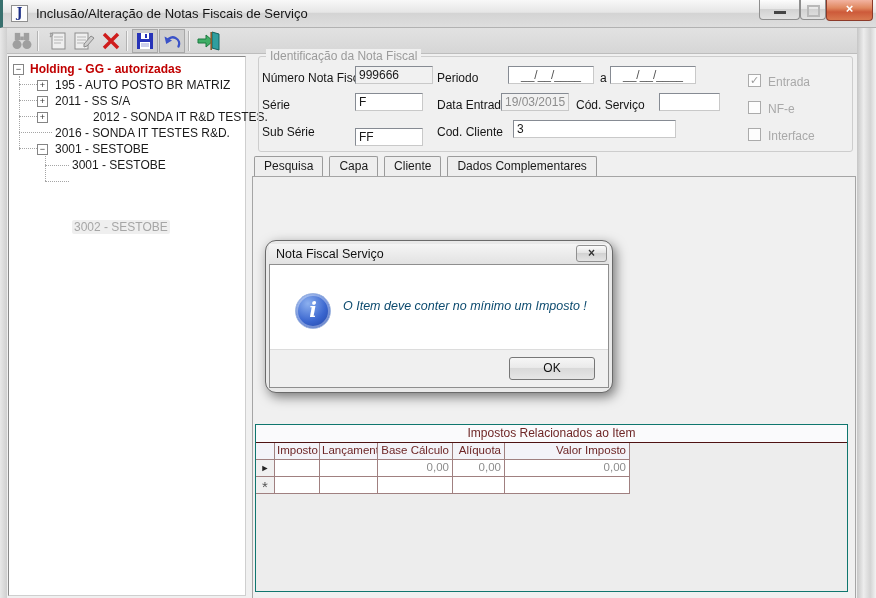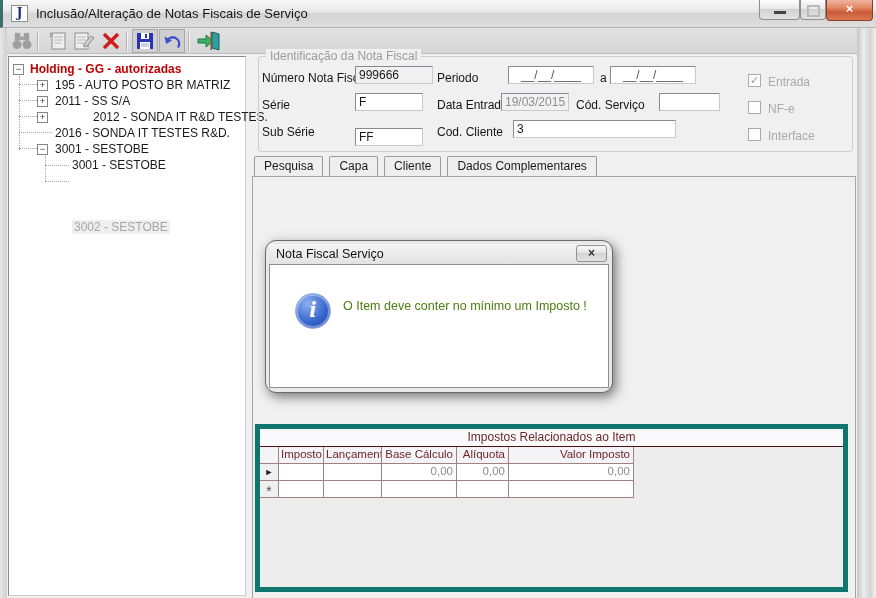--- a/index.html
+++ b/index.html
@@ -54,21 +54,21 @@
     box-sizing:border-box;text-align:center;line-height:11px;font-size:11px;color:#9a9a9a;}
   
   .tabbar{position:absolute;left:254px;top:155px;height:21px;display:flex;align-items:flex-end;}
   .tab{border:1px solid #9b9b9b;border-bottom:none;background:#eee;
     padding:2px 9px 3px 9px;font-size:12px;border-radius:2px 2px 0 0;margin-right:6px;white-space:nowrap;}
   .tab.active{background:#f4f4f4;padding:4px 11px 5px 11px;position:relative;z-index:3;margin-bottom:-1px;}
   .tabpage{position:absolute;left:252px;top:176px;width:604px;height:422px;background:#f0f0f0;
     border:1px solid #a5a5a5;border-bottom:none;box-sizing:border-box;z-index:1;}
   
   .grid{position:absolute;left:255px;top:424px;width:593px;height:168px;background:#ededed;
-    border:5px solid #0f766e;box-sizing:border-box;z-index:2;}
+    border:1px solid #0f766e;box-sizing:border-box;z-index:2;}
   .grid-caption{height:17px;background:#fafafc;border-bottom:1px solid #4e1212;
     text-align:center;line-height:17px;color:#6e2626;font-size:12px;}
   .grow{display:flex;}
   .gcell{box-sizing:border-box;border-right:1px solid #a08080;border-bottom:1px solid #a08080;
     height:17px;font-size:11.5px;padding:1px 3px 0 2px;overflow:hidden;white-space:nowrap;}
   .ghead{background:#f3f3f8;color:#6e2626;text-align:right;}
   .gdata{background:#fff;color:#8d8d8d;text-align:right;}
   .gsel{background:#f0f0f0;text-align:center;color:#222;padding:0;}
   .c0{width:19px;}.c1{width:45px;}.c2{width:58px;}.c3{width:75px;}.c4{width:52px;}.c5{width:125px;}
   
@@ -81,21 +81,21 @@
     background:linear-gradient(#fbfbfb,#e4e4e4 45%,#d2d2d2 50%,#e4e4e4);
     border:1px solid #909090;border-radius:3px;box-sizing:border-box;
     text-align:center;line-height:14px;font-size:12px;font-weight:bold;color:#333;}
   .dlg-inner{height:124px;border:1px solid #8e8e8e;background:#fff;position:relative;box-sizing:border-box;}
   .dlg-body{height:84px;position:relative;}
   .info-icon{position:absolute;left:25px;top:28px;width:34px;height:34px;border-radius:50%;
     background:radial-gradient(circle at 35% 28%,#8cb0ef,#3a66cf 55%,#1d3f9e);
     border:1px solid #9db4e0;box-shadow:inset 0 0 0 2px rgba(255,255,255,.35);
     color:#fff;text-align:center;line-height:32px;
     font-family:"DejaVu Serif",serif;font-style:italic;font-weight:bold;font-size:20px;}
-  .dlg-msg{position:absolute;left:73px;top:34px;font-size:12.5px;color:#4d7c0f;white-space:nowrap;}
+  .dlg-msg{position:absolute;left:73px;top:34px;font-size:12.5px;color:#0c4a6e;white-space:nowrap;font-style:italic;}
   .dlg-footer{position:absolute;left:0;bottom:0;width:100%;height:38px;background:#f0f0f0;
     border-top:1px solid #dcdcdc;box-sizing:border-box;}
   .okbtn{position:absolute;right:13px;top:7px;width:86px;height:23px;
     background:linear-gradient(#f6f6f6,#eaeaea 45%,#d9d9d9 50%,#e6e6e6);
     border:1px solid #777;border-radius:3px;box-sizing:border-box;
     text-align:center;line-height:21px;font-size:12px;color:#111;}
   
   .frame-right{position:absolute;right:0;top:28px;width:19px;height:570px;
     background:linear-gradient(90deg,#c6c6c6,#ededed 35%,#d4d4d4 70%,#f2f2f2);}
   .frame-left{position:absolute;left:0;top:28px;width:7px;height:570px;
@@ -353,19 +353,22 @@
   <div class="dialog">
     <div class="dlg-title">
       <span>Nota Fiscal Serviço</span>
       <div class="dlg-close">×</div>
     </div>
     <div class="dlg-inner">
       <div class="dlg-body">
         <div class="info-icon">i</div>
         <div class="dlg-msg">O Item deve conter no mínimo um Imposto !</div>
       </div>
+      <div class="dlg-footer">
+        <div class="okbtn">OK</div>
+      </div>
     </div>
   </div>
 
   <div class="frame-right"></div>
   <div class="frame-left"></div>
 
 </div>
 
 </body></html>

